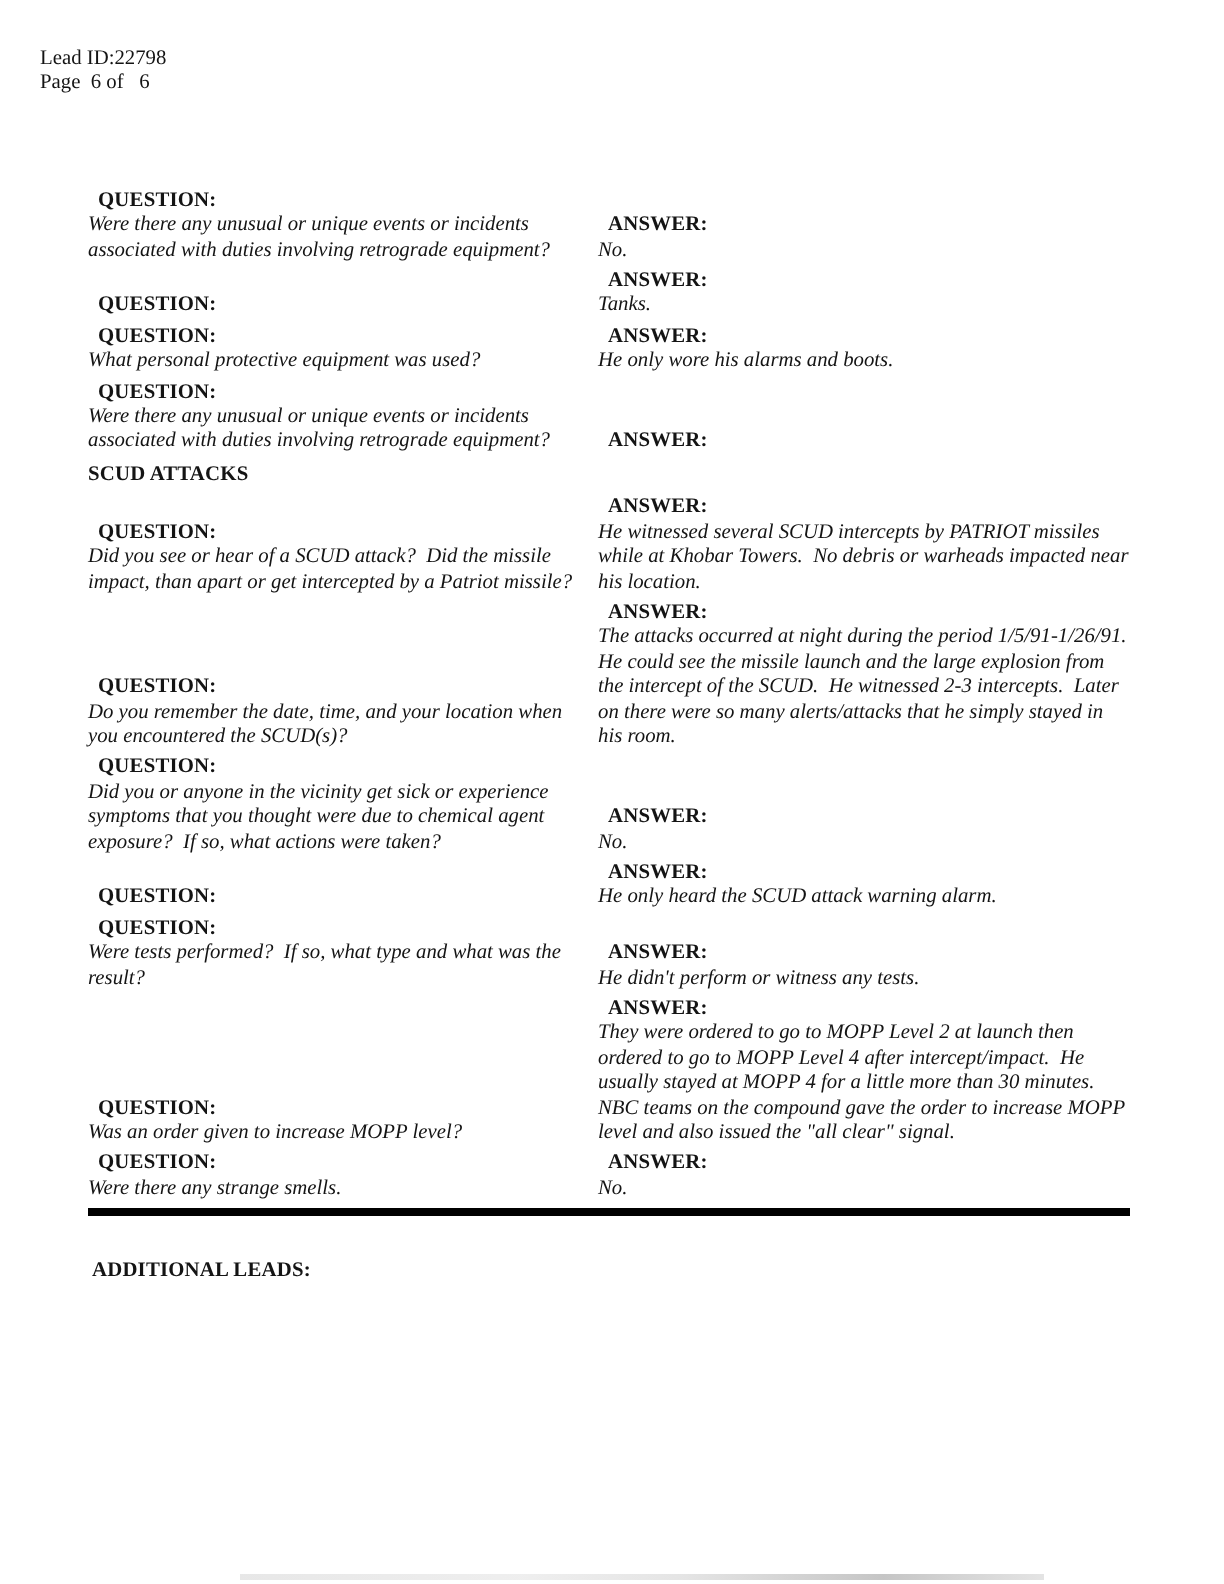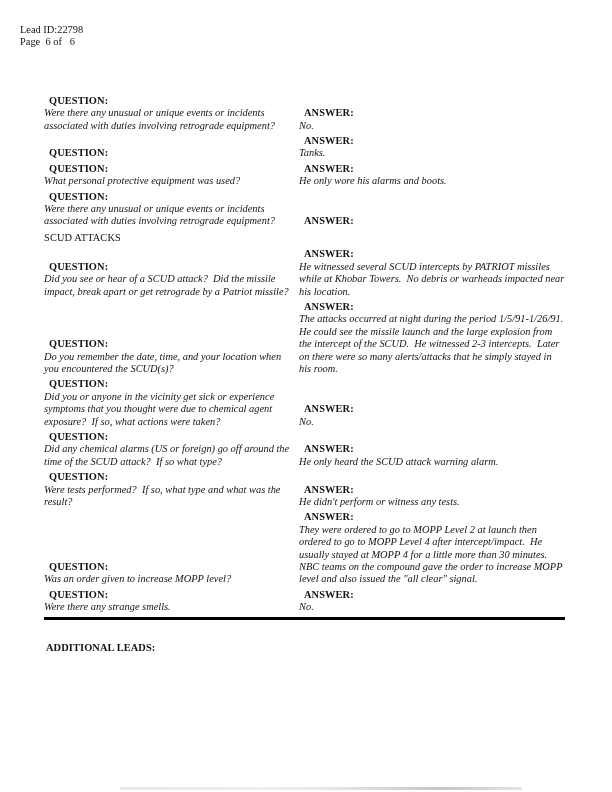--- a/index.html
+++ b/index.html
@@ -45,21 +45,21 @@
   .lbl {
     font-weight: bold;
     padding-left: 5px;
     letter-spacing: 0.1px;
   }
   .txt {
     white-space: pre-wrap;
     font-style: italic;
   }
   .section-heading {
-    font-weight: normal;
+    font-weight: bold;
     letter-spacing: 0.1px;
     margin: 4px 0 4px 0;
   }
   .divider {
     height: 3.5px;
     background: #000000;
     margin-top: 3px;
   }
   .footer-label {
     font-weight: bold;
@@ -130,21 +130,21 @@
       <div class="lbl">ANSWER:</div>
       <div class="txt"></div>
     </div>
   </div>
 
   <div class="section-heading">SCUD ATTACKS</div>
 
   <div class="qa-row">
     <div class="qcol">
       <div class="lbl">QUESTION:</div>
-      <div class="txt">Did you see or hear of a SCUD attack?  Did the missile impact, break apart or get retrograde by a Patriot missile?</div>
+      <div class="txt">Did you see or hear of a SCUD attack?  Did the missile impact, than apart or get intercepted by a Patriot missile?</div>
     </div>
     <div class="acol">
       <div class="lbl">ANSWER:</div>
       <div class="txt">He witnessed several SCUD intercepts by PATRIOT missiles while at Khobar Towers.  No debris or warheads impacted near his location.</div>
     </div>
   </div>
 
   <div class="qa-row">
     <div class="qcol">
       <div class="lbl">QUESTION:</div>
@@ -163,21 +163,20 @@
     </div>
     <div class="acol">
       <div class="lbl">ANSWER:</div>
       <div class="txt">No.</div>
     </div>
   </div>
 
   <div class="qa-row">
     <div class="qcol">
       <div class="lbl">QUESTION:</div>
-      <div class="txt">Did any chemical alarms (US or foreign) go off around the time of the SCUD attack?  If so what type?</div>
     </div>
     <div class="acol">
       <div class="lbl">ANSWER:</div>
       <div class="txt">He only heard the SCUD attack warning alarm.</div>
     </div>
   </div>
 
   <div class="qa-row">
     <div class="qcol">
       <div class="lbl">QUESTION:</div>

